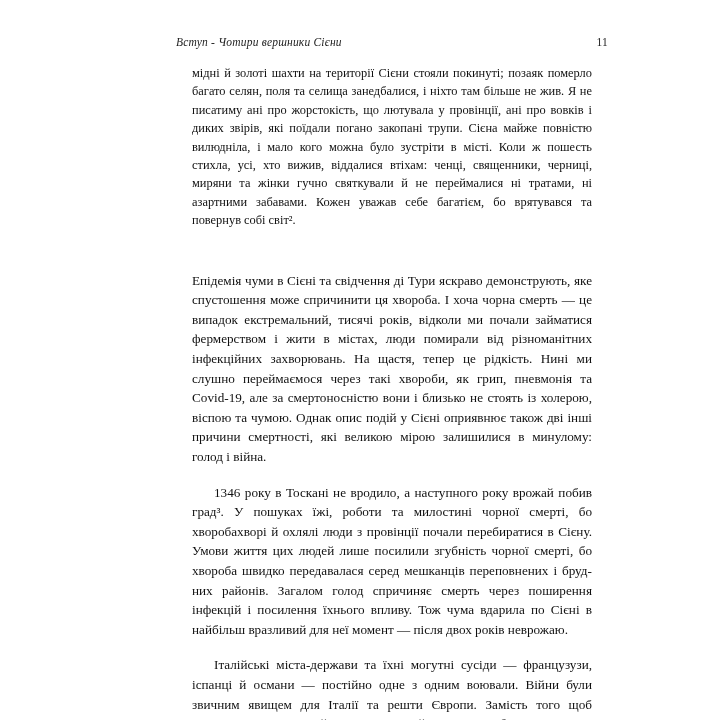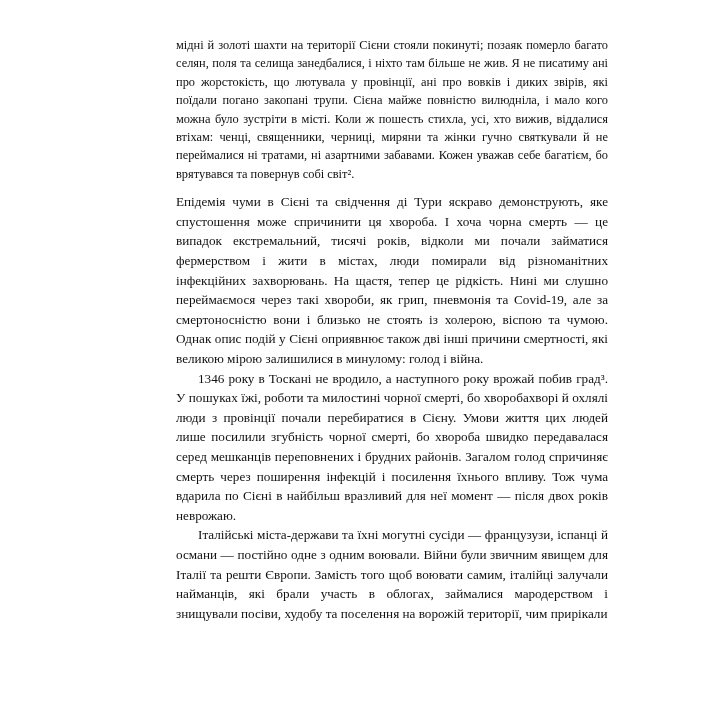--- a/index.html
+++ b/index.html
@@ -35,21 +35,21 @@
     font-style: italic;
   }
   .running-head .rh-page {
     font-style: normal;
     font-size: 11.5px;
   }
   .body-col {
     width: 432px;
   }
   p {
-    margin: 0;
+    margin: 16px;
     font-size: 13.2px;
     line-height: 19.6px;
     text-align: justify;
     text-justify: inter-word;
     hyphens: manual;
     color: #101010;
   }
   p.quote {
     font-size: 12.4px;
     line-height: 18.4px;
@@ -59,20 +59,24 @@
   }
   .gap-small {
     height: 9px;
   }
 </style>
 </head>
 <body>
 
 <div class="page">
 
+  <div class="running-head">
+    <span class="rh-title">Вступ - Чотири вершники Сієни</span>
+    <span class="rh-page">11</span>
+  </div>
 
   <div class="body-col">
 
     <p class="quote">мідні й золоті шахти на території Сієни стояли покинуті; позаяк померло багато селян, поля та селища занедбалися, і ніхто там більше не жив. Я не писатиму ані про жорстокість, що лютувала у провінції, ані про вовків і диких звірів, які поїдали погано зако­пані трупи. Сієна майже повністю вилюдніла, і мало кого можна було зустріти в місті. Коли ж пошесть стихла, усі, хто вижив, відда­лися втіхам: ченці, священники, черниці, миряни та жінки гучно святкували й не переймалися ні тратами, ні азартними забавами. Кожен уважав себе багатієм, бо врятувався та повернув собі світ².</p>
 
     <div class="gap-small"></div>
 
     <p>Епідемія чуми в Сієні та свідчення ді Тури яскраво демонстру­ють, яке спустошення може спричинити ця хвороба. І хоча чор­на смерть — це випадок екстремальний, тисячі років, відколи ми почали займатися фермерством і жити в містах, люди по­мирали від різноманітних інфекційних захворювань. На ща­стя, тепер це рідкість. Нині ми слушно переймаємося через такі хвороби, як грип, пневмонія та Covid-19, але за смертоносністю вони і близько не стоять із холерою, віспою та чумою. Однак опис подій у Сієні оприявнює також дві інші причини смерт­ності, які великою мірою залишилися в минулому: голод і війна.</p>
 
     <p class="indent">1346 року в Тоскані не вродило, а наступного року врожай по­бив град³. У пошуках їжі, роботи та милостині чорної смерті, бо хворобахворі й охлялі люди з провінції почали перебиратися в Сієну. Умови життя цих людей лише посилили згубність чорної смерті, бо хвороба швидко передавалася серед мешканців переповнених і бруд­них районів. Загалом голод спричиняє смерть через поширен­ня інфекцій і посилення їхнього впливу. Тож чума вдарила по Сієні в найбільш вразливий для неї момент — після двох років неврожаю.</p>

